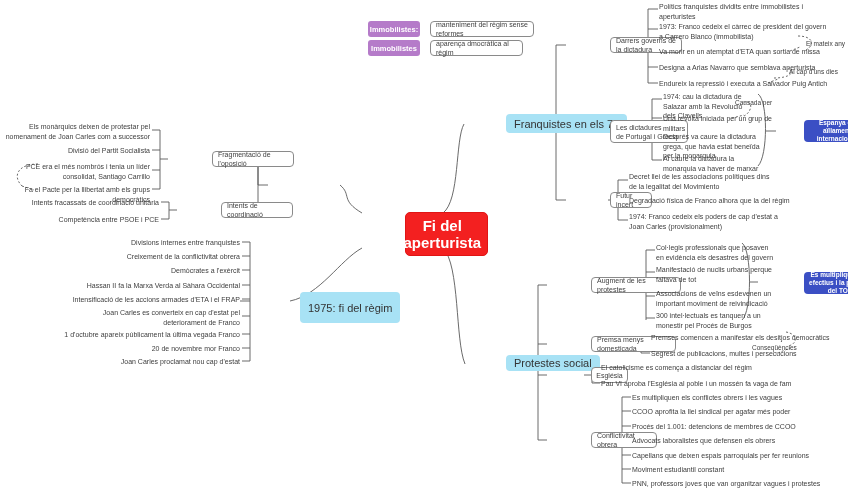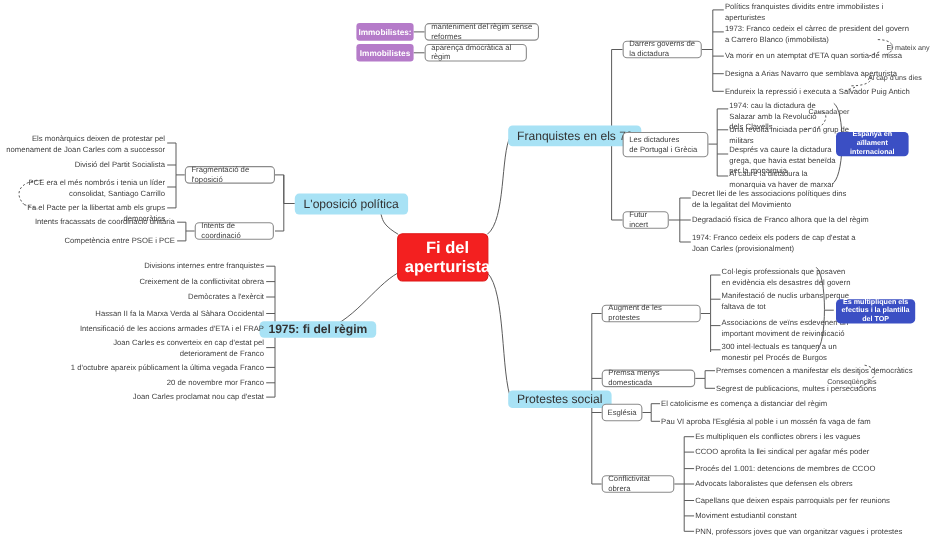--- a/index.html
+++ b/index.html
@@ -1,24 +1,24 @@
 <!DOCTYPE html>
 <html><head>
 <meta charset="utf-8">
 <style>
   html,body{margin:0;padding:0;background:#ffffff;}
   body{width:848px;height:496px;position:relative;overflow:hidden;
        font-family:"Liberation Sans","DejaVu Sans",sans-serif;color:#404040;}
   #canvas{position:absolute;left:0;top:0;width:848px;height:496px;}
   svg.links{position:absolute;left:0;top:0;width:848px;height:496px;pointer-events:none;}
-  .node{position:absolute;box-sizing:border-box;}
+  .node{position:absolute;box-sizing:border-box;margin-left:44px;}
   
   .central{background:#f32020;color:#ffffff;border:1px solid #e01414;border-radius:5px;
       font-size:15px;font-weight:bold;line-height:17px;text-align:center;
-      display:flex;align-items:center;justify-content:flex-start;padding:4px 6px;}
+      display:flex;align-items:center;justify-content:flex-end;padding:4px 6px;}
   
   .main{background:#a8e2f5;border-radius:4px;color:#333;font-size:11px;
       display:flex;align-items:center;justify-content:center;padding:3px 8px;white-space:nowrap;}
   
   .box{background:#ffffff;border:1px solid #8a8a8a;border-radius:4px;font-size:7px;
       color:#3d3d3d;display:flex;align-items:center;padding:3px 5px;line-height:9px;}
   
   .purple{background:#b57bc9;color:#ffffff;border-radius:3px;font-size:7.5px;font-weight:bold;
       display:flex;align-items:center;justify-content:center;padding:3px 6px;white-space:nowrap;}
   
@@ -157,23 +157,22 @@
 
   <div class="node central" style="left:361px;top:212px;width:83px;height:44px;">
     <div>
       <div>Fi del</div>
       <div>aperturista</div>
     </div>
   </div>
 
   <div class="node main" style="left:462px;top:114px;height:19px;">Franquistes en els 70</div>
 
-  <div class="node main" style="left:268px;top:176px;height:19px;">L'oposició política</div>
-
-  <div class="node main" style="left:236px;top:292px;height:15px;font-weight:bold;">1975: fi del règim</div>
+
+  <div class="node main" style="left:256px;top:292px;height:31px;">1975: fi del règim</div>
 
   <div class="node main" style="left:462px;top:355px;height:16px;">Protestes social</div>
 
   <div class="node purple" style="left:324px;top:21px;width:52px;height:16px;">Immobilistes:</div>
   <div class="node box" style="left:386px;top:21px;width:104px;height:16px;justify-content:center;">manteniment del règim sense reformes</div>
 
   <div class="node purple" style="left:324px;top:40px;width:52px;height:16px;">Immobilistes</div>
   <div class="node box" style="left:386px;top:40px;width:93px;height:16px;justify-content:center;">aparença dmocràtica al règim</div>
 
   <div class="node box" style="left:566px;top:37px;width:72px;height:16px;justify-content:center;">Darrers governs de la dictadura</div>

